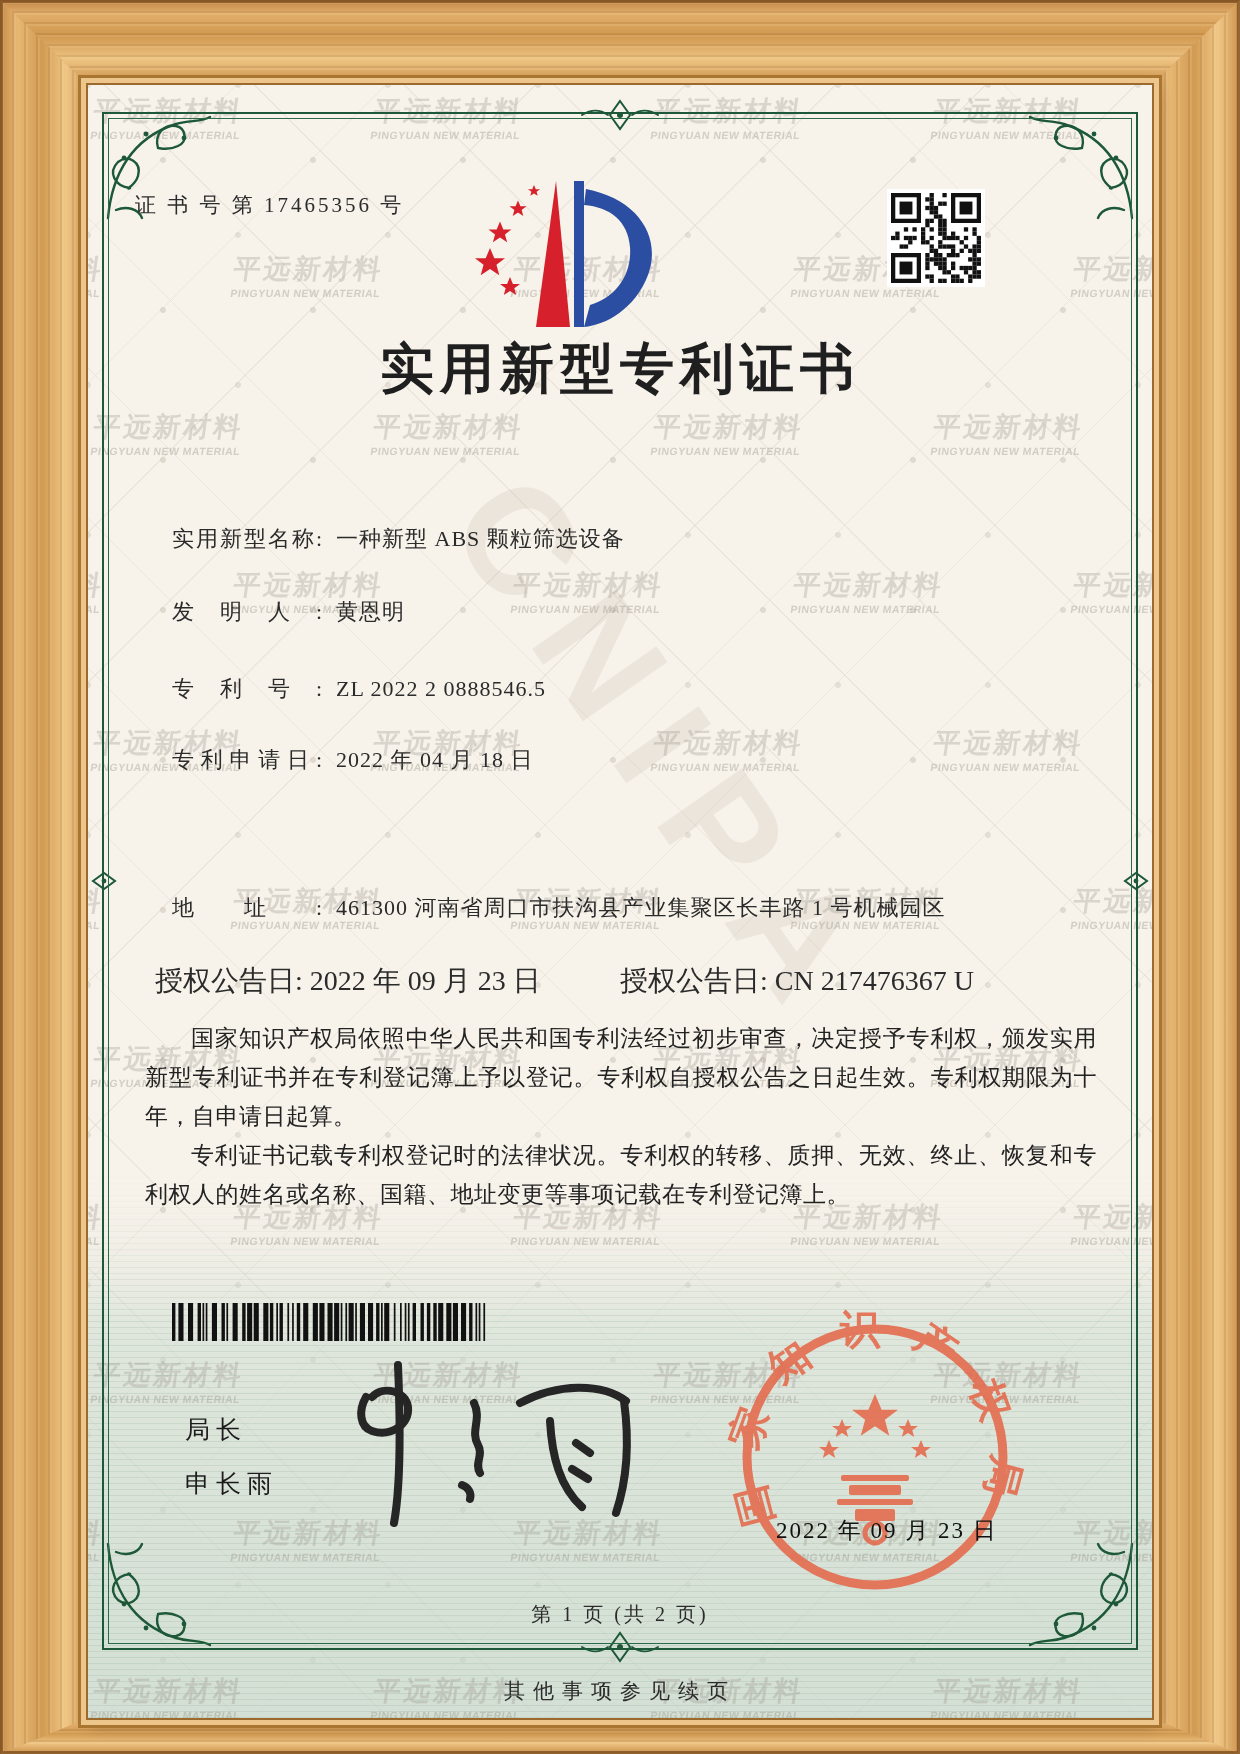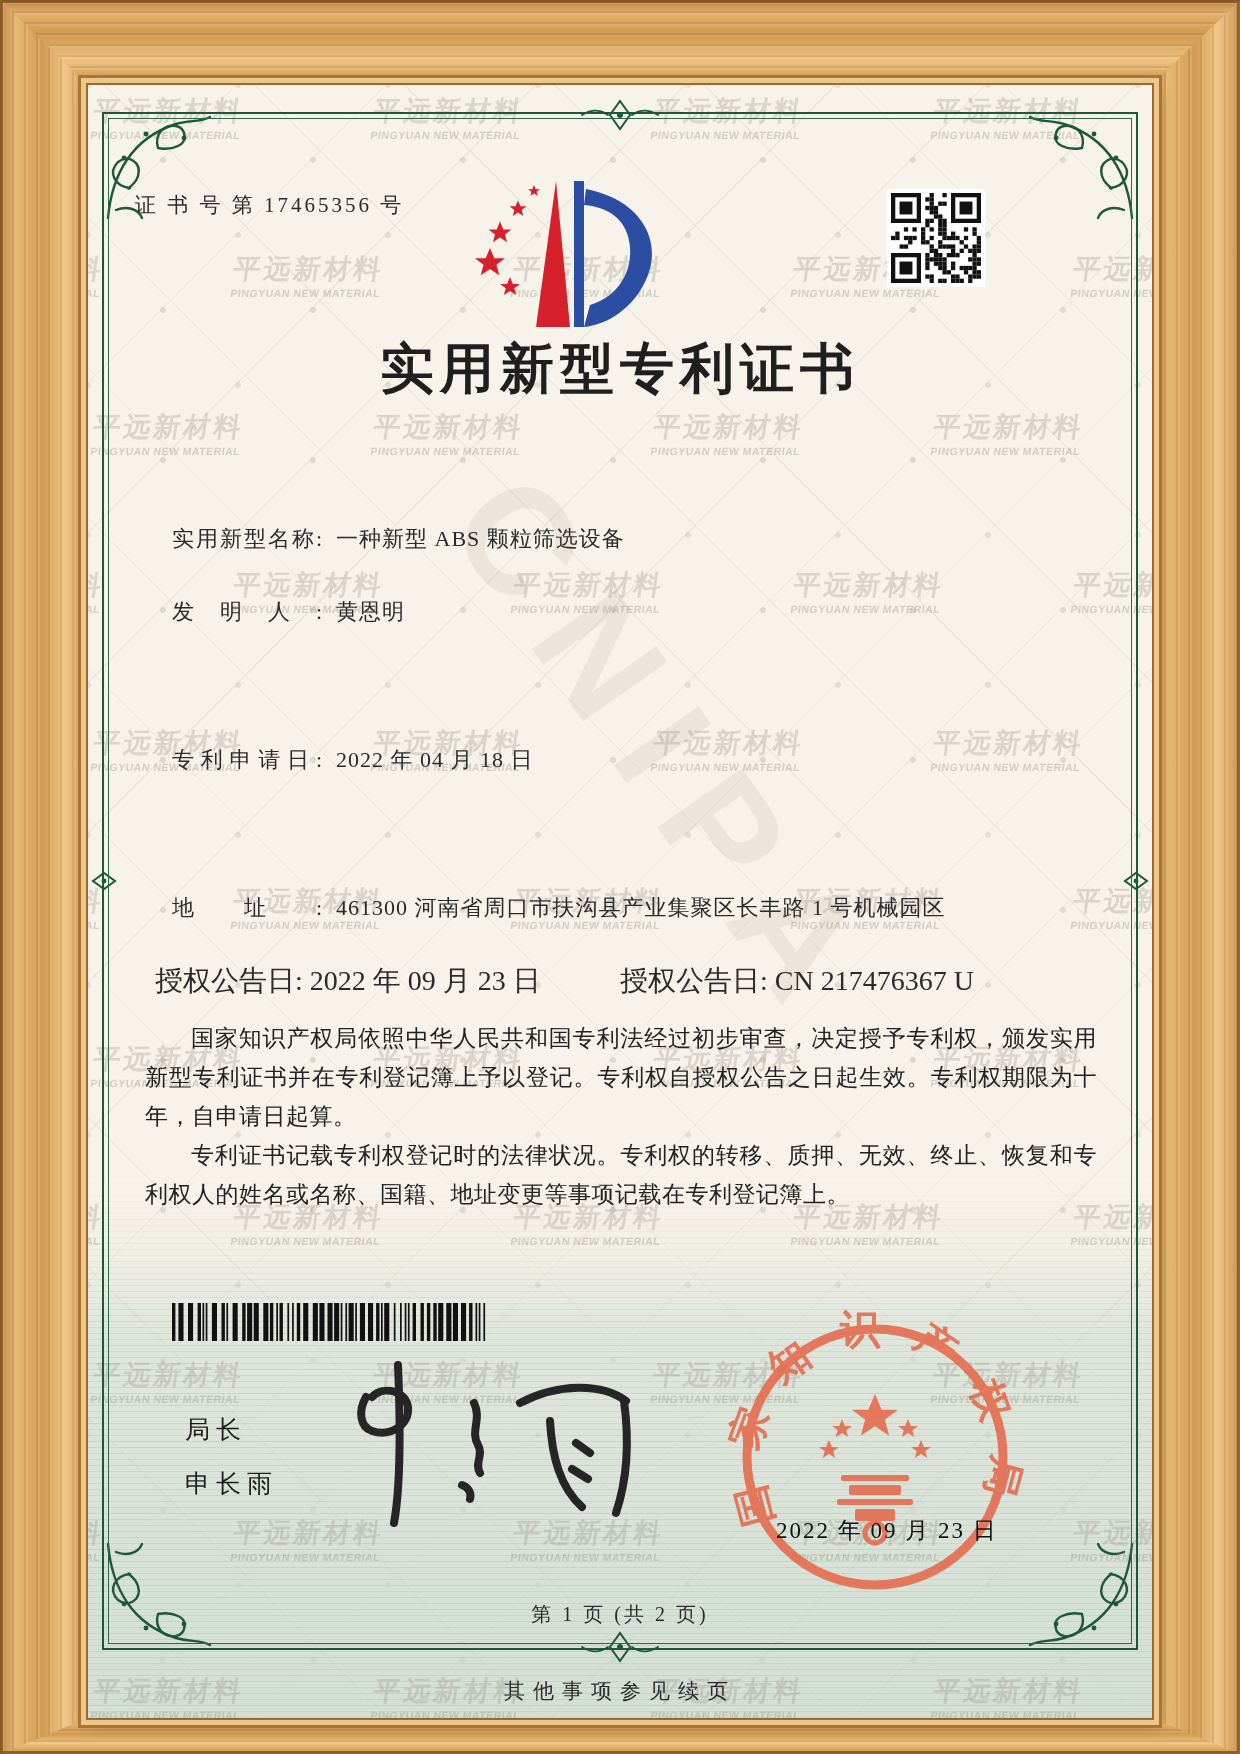--- a/index.html
+++ b/index.html
@@ -510,20 +510,24 @@
     <div class="abs title">实用新型专利证书</div>
 
     <div class="abs frow" style="top:437px">
       <span class="f-label">实用新型名称:</span>
       <span class="f-value">一种新型 ABS 颗粒筛选设备</span>
     </div>
     <div class="abs frow" style="top:510px">
       <span class="f-label">发明人:</span>
       <span class="f-value">黄恩明</span>
     </div>
+    <div class="abs frow" style="top:587px">
+      <span class="f-label">专利号:</span>
+      <span class="f-value">ZL 2022 2 0888546.5</span>
+    </div>
     <div class="abs frow" style="top:658px">
       <span class="f-label">专利申请日:</span>
       <span class="f-value">2022 年 04 月 18 日</span>
     </div>
     <div class="abs frow" style="top:806px">
       <span class="f-label">地址:</span>
       <span class="f-value" style="max-width:690px">461300 河南省周口市扶沟县产业集聚区长丰路 1 号机械园区</span>
     </div>
     <div class="abs" style="left:67px;top:879px;width:945px;z-index:6">
       <span class="grant-pair" style="left:0;top:0">

